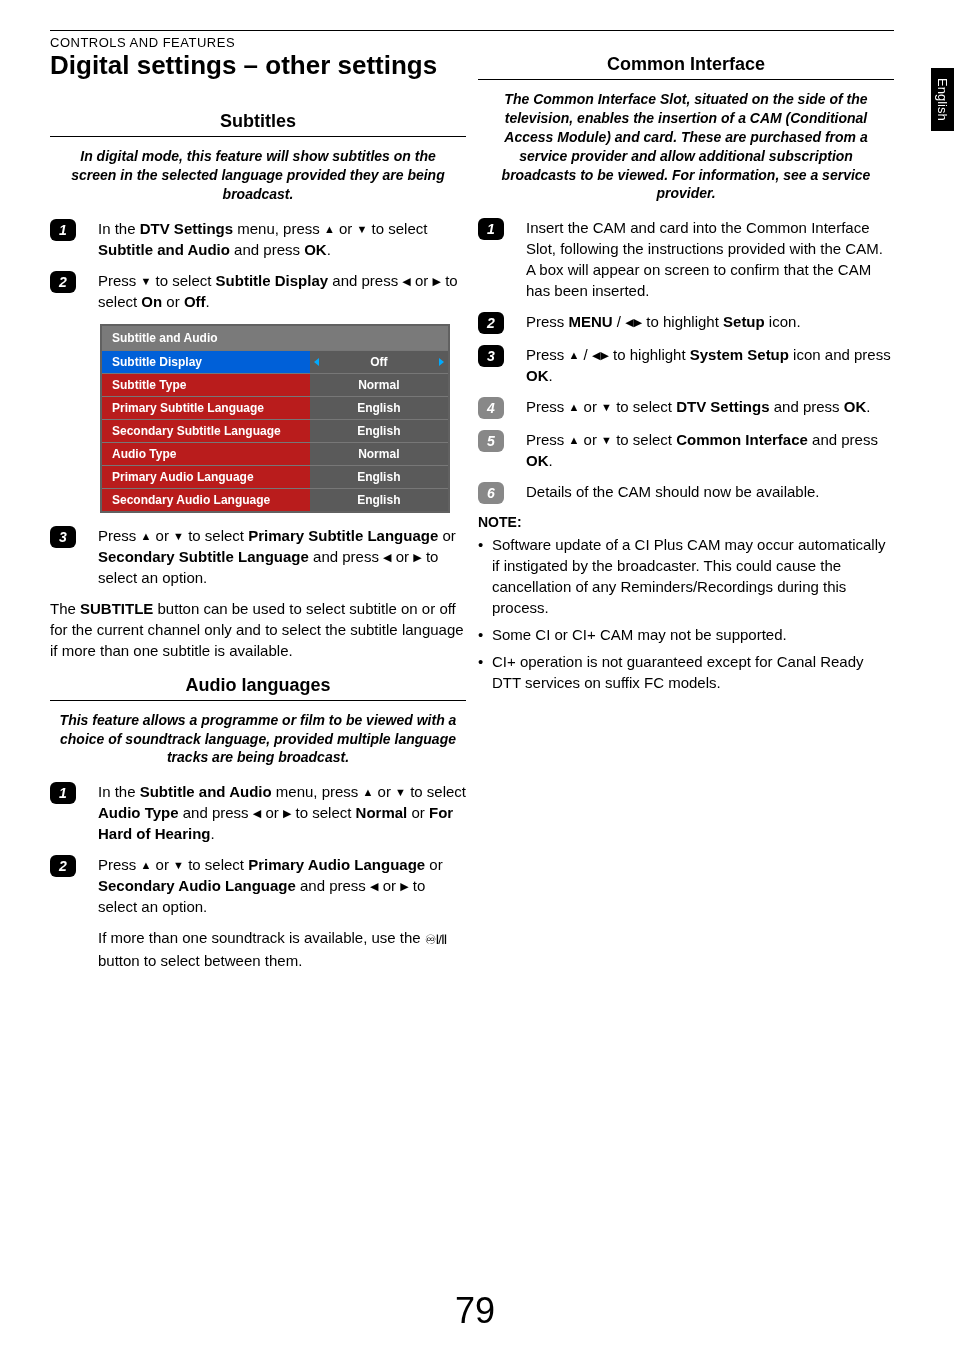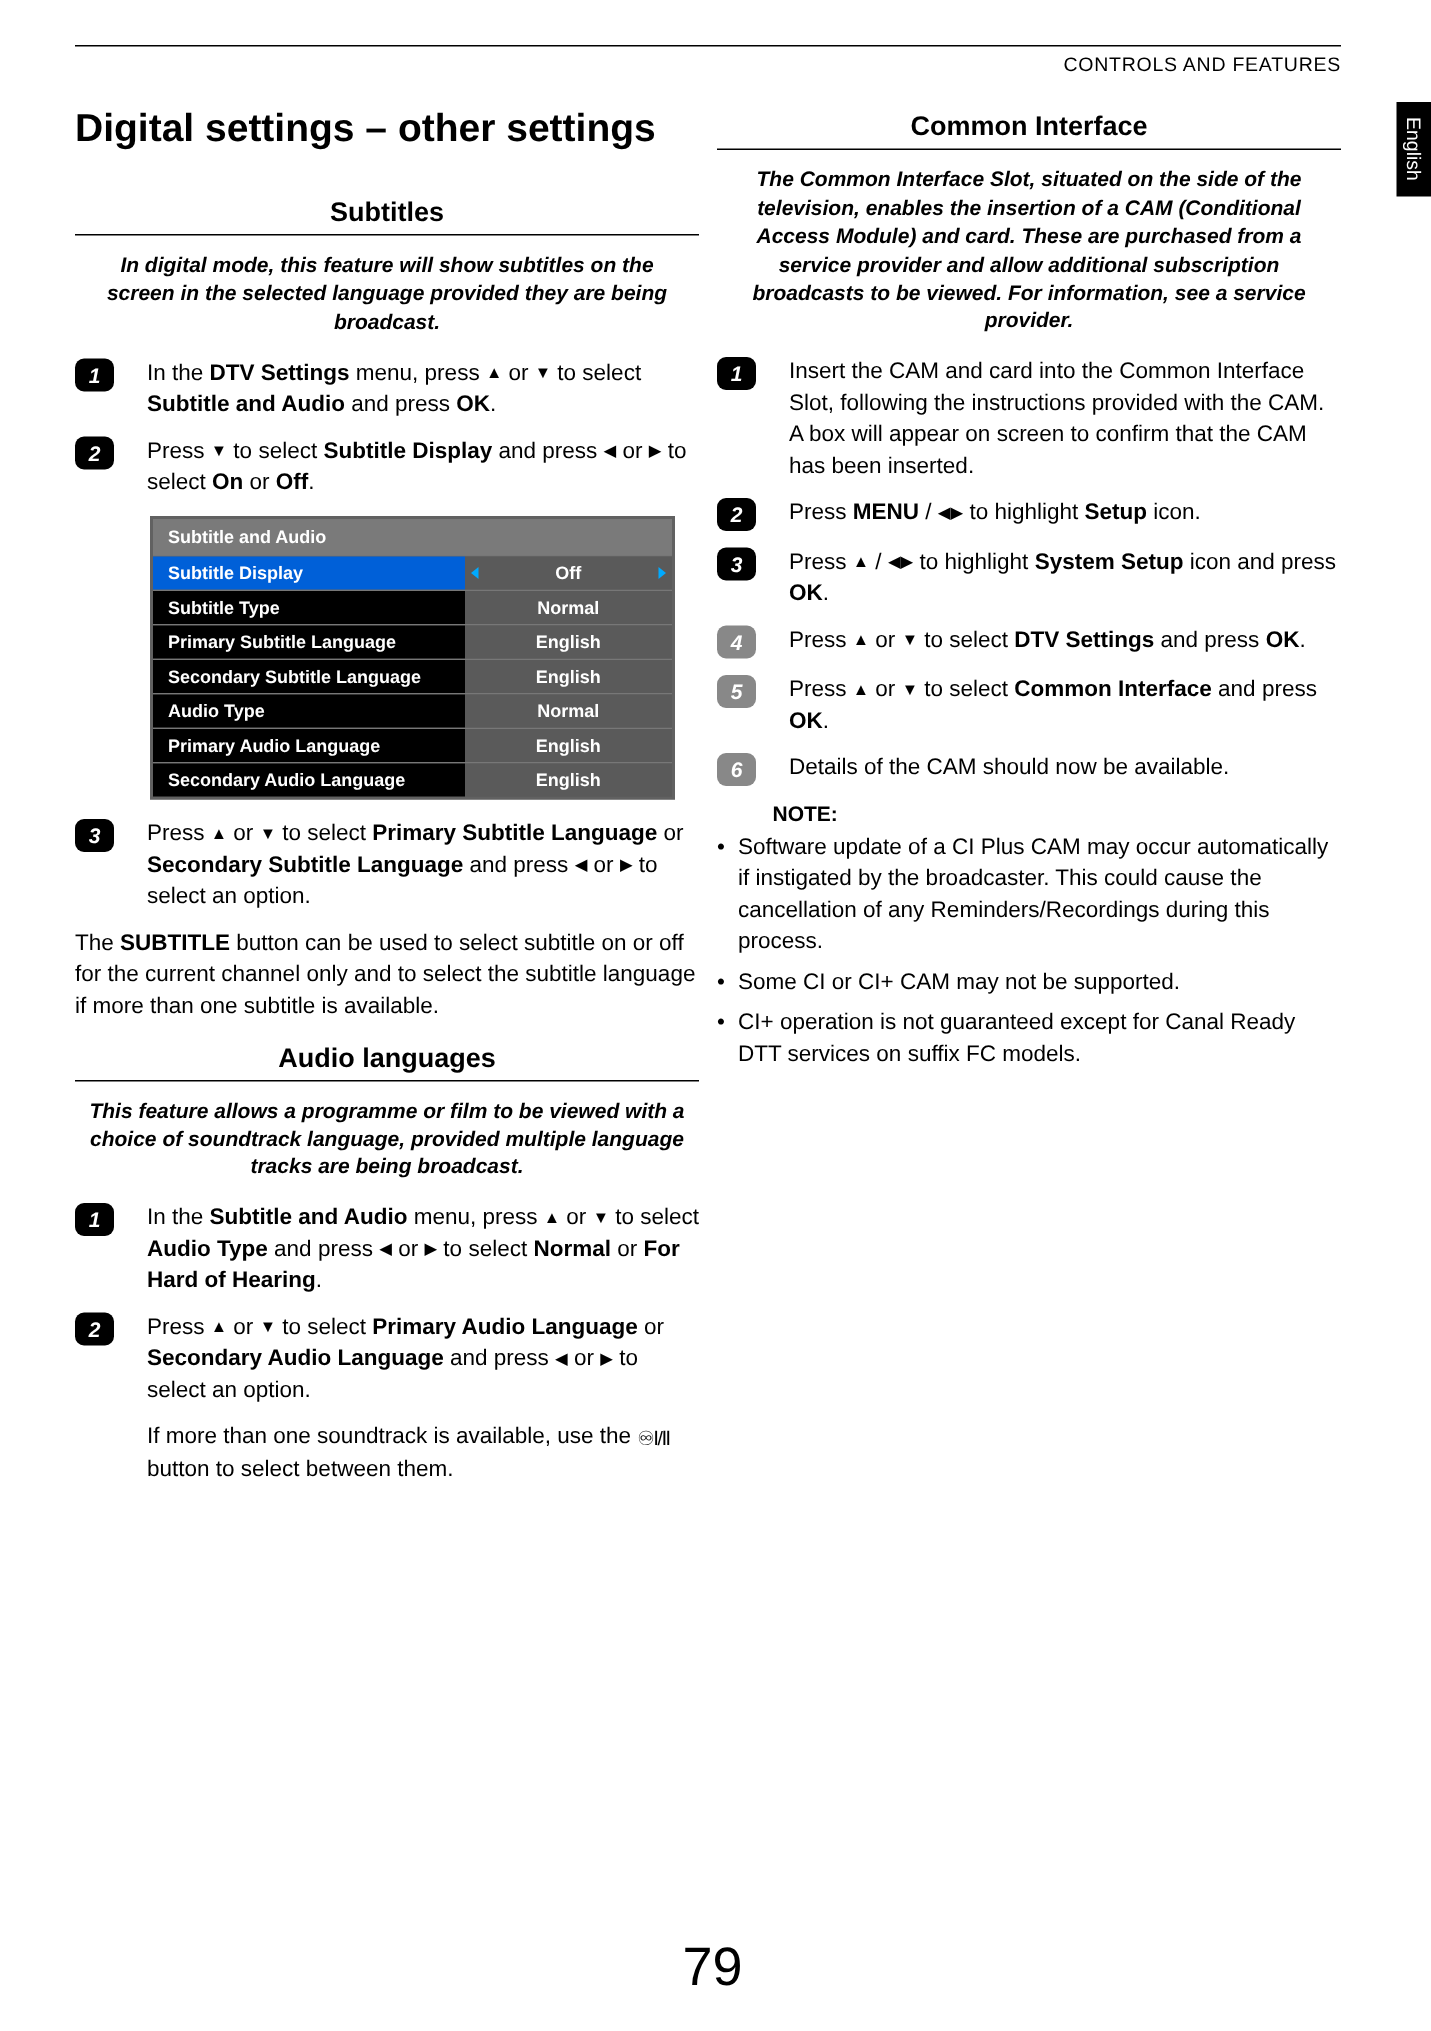--- a/index.html
+++ b/index.html
@@ -6,21 +6,21 @@
   body {
     font-family: "Segoe UI", Arial, sans-serif;
     background: #fff;
     color: #000;
     width: 954px;
     height: 1354px;
     position: relative;
     padding: 30px 60px 20px 50px;
   }
   .header-line { border-top: 1px solid #000; margin-bottom: 4px; }
-  .header-text { text-align: right; font-size: 13px; letter-spacing: 0.5px; margin-bottom: 20px; }
+  .header-text { text-align: left; font-size: 13px; letter-spacing: 0.5px; }
   .lang-tab {
     position: absolute;
     top: 68px; right: 0;
     background: #000; color: #fff;
     writing-mode: vertical-rl;
     padding: 10px 4px;
     font-size: 13px;
   }
   .columns { display: flex; gap: 12px; }
   .col { flex: 1; }
@@ -56,21 +56,21 @@
     background: #888;
   }
   .step-text {
     font-size: 15px;
     line-height: 1.4;
     flex: 1;
   }
   .step-text b { font-weight: bold; }
   .tri { font-size: 11px; display: inline-block; vertical-align: 1px; }
   .para { font-size: 15px; line-height: 1.4; margin: 10px 0; }
-  .note-label { font-weight: bold; font-size: 14px; margin-top: 10px; margin-left: 37px; }
+  .note-label { font-weight: bold; font-size: 14px; margin-top: 10px; }
   ul.notes { list-style: none; margin-top: 4px; }
   ul.notes li {
     font-size: 15px; line-height: 1.4;
     padding-left: 14px; position: relative; margin-bottom: 6px;
   }
   ul.notes li::before { content: "•"; position: absolute; left: 0; top: 0; }
   
   .osd {
     margin: 12px 0 12px 50px;
     width: 350px;
@@ -86,21 +86,21 @@
   }
   .osd-row {
     display: flex;
     border-top: 1px solid #777;
   }
   .osd-row.hl .osd-label { background: #0060d8; }
   .osd-label {
     flex: 0 0 60%;
     padding: 4px 10px;
     font-weight: bold;
-    background: #000000;
+    background: #b91c1c;
   }
   .osd-val {
     flex: 1;
     text-align: center;
     padding: 4px 4px;
     font-weight: bold;
     background: #5a5a5a;
     position: relative;
   }
   .osd-row.hl .osd-val .arr-l,

